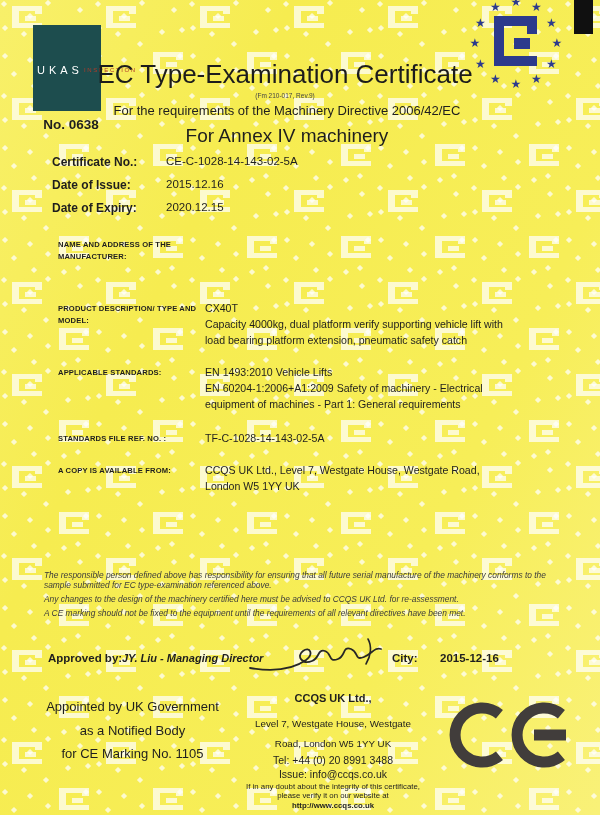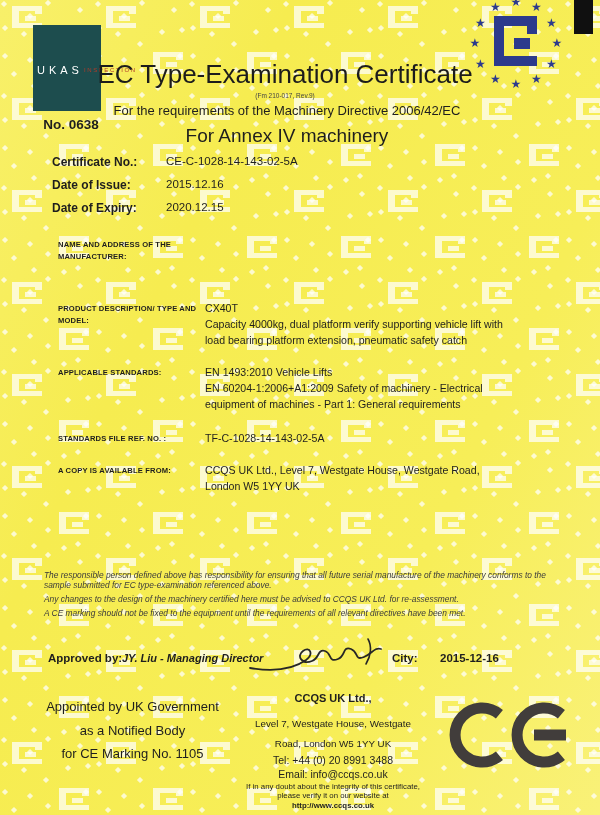--- a/index.html
+++ b/index.html
@@ -198,21 +198,21 @@
     <div>Appointed by UK Government</div>
     <div>as a Notified Body</div>
     <div>for CE Marking No. 1105</div>
   </div>
 
   <div class="abs company">
     <div class="co-name">CCQS UK Ltd.,</div>
     <div class="co-addr">Level 7, Westgate House, Westgate</div>
     <div class="co-addr" style="margin-top:8px">Road, London W5 1YY UK</div>
     <div class="co-tel">Tel: +44 (0) 20 8991 3488</div>
-    <div class="co-email">Email: info@ccqs.co.uk</div>
+    <div class="co-email">Issue: info@ccqs.co.uk</div>
     <div class="co-note">If in any doubt about the integrity of this certificate,</div>
     <div class="co-note" style="margin-top:0">please verify it on our website at</div>
     <div class="co-url">http://www.ccqs.co.uk</div>
   </div>
 
   <svg class="abs ce" width="140" height="76" viewBox="0 0 140 76">
     <path d="M53.4,17.3 A27,27 0 1 0 53.4,58.7" stroke="#413d3b" stroke-width="11" fill="none"></path>
     <path d="M115.4,17.3 A27,27 0 1 0 115.4,58.7" stroke="#413d3b" stroke-width="11" fill="none"></path>
     <line x1="88" y1="38" x2="120" y2="38" stroke="#413d3b" stroke-width="11"></line>
   </svg>

